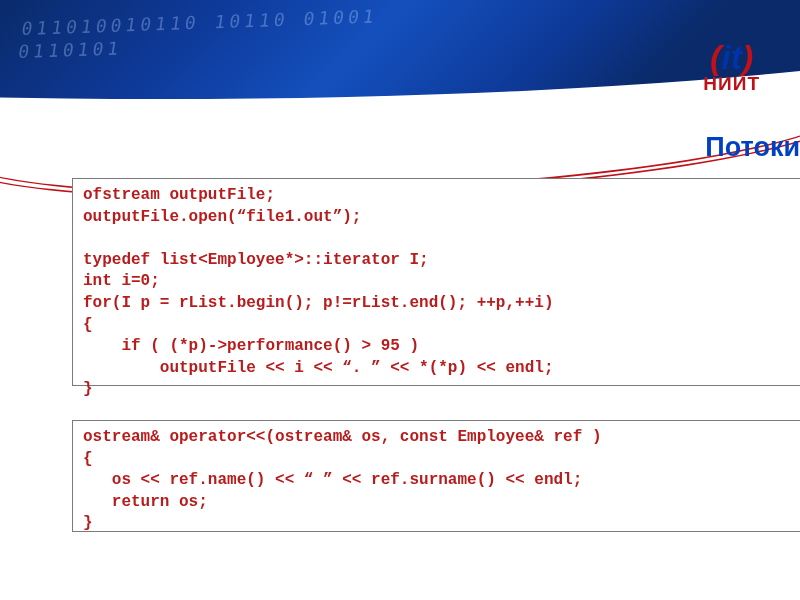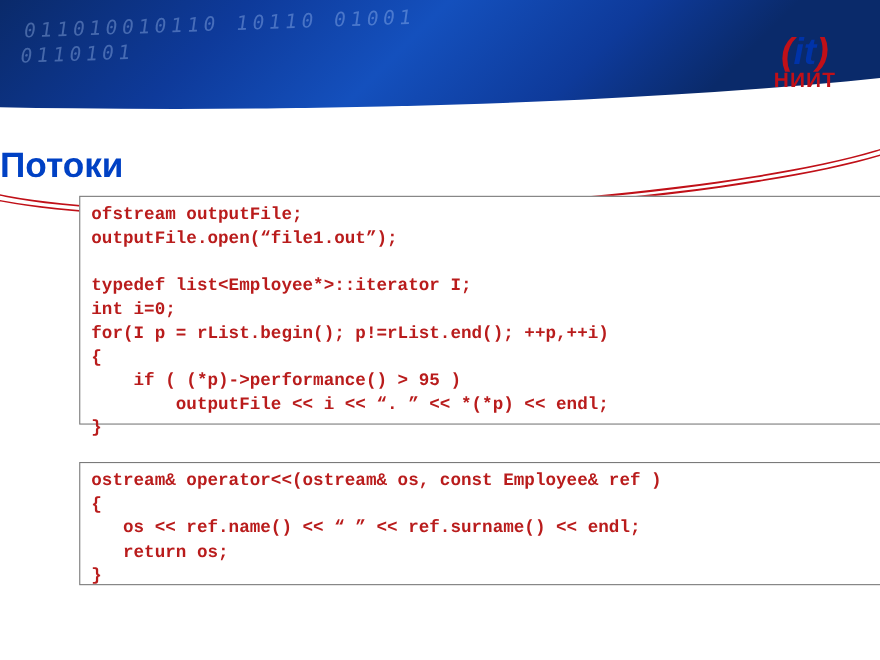--- a/index.html
+++ b/index.html
@@ -61,39 +61,40 @@
     top: 28px;
     right: 40px;
     text-align: center;
   }
   .logo-mark {
     font-style: italic;
     font-weight: bold;
     font-size: 34px;
     color: #0033a8;
     position: relative;
+    margin-top: 10px;
   }
   .logo-mark .paren {
     color: #c01018;
     font-style: italic;
   }
   .logo-sub {
     font-size: 19px;
     font-weight: bold;
     color: #c01018;
     letter-spacing: 1px;
     margin-top: -4px;
   }
   .slide-title {
     position: absolute;
     top: 132px;
     left: 0;
     width: 100%;
-    text-align: left;
-    font-size: 32px;
+    text-align: right;
+    font-size: 27px;
     font-weight: bold;
     color: #0041c4;
   }
   .code-box {
     position: absolute;
     left: 72px;
     width: 752px;
     border: 1px solid #7a7a7a;
     background: #ffffff;
     padding: 6px 10px;

